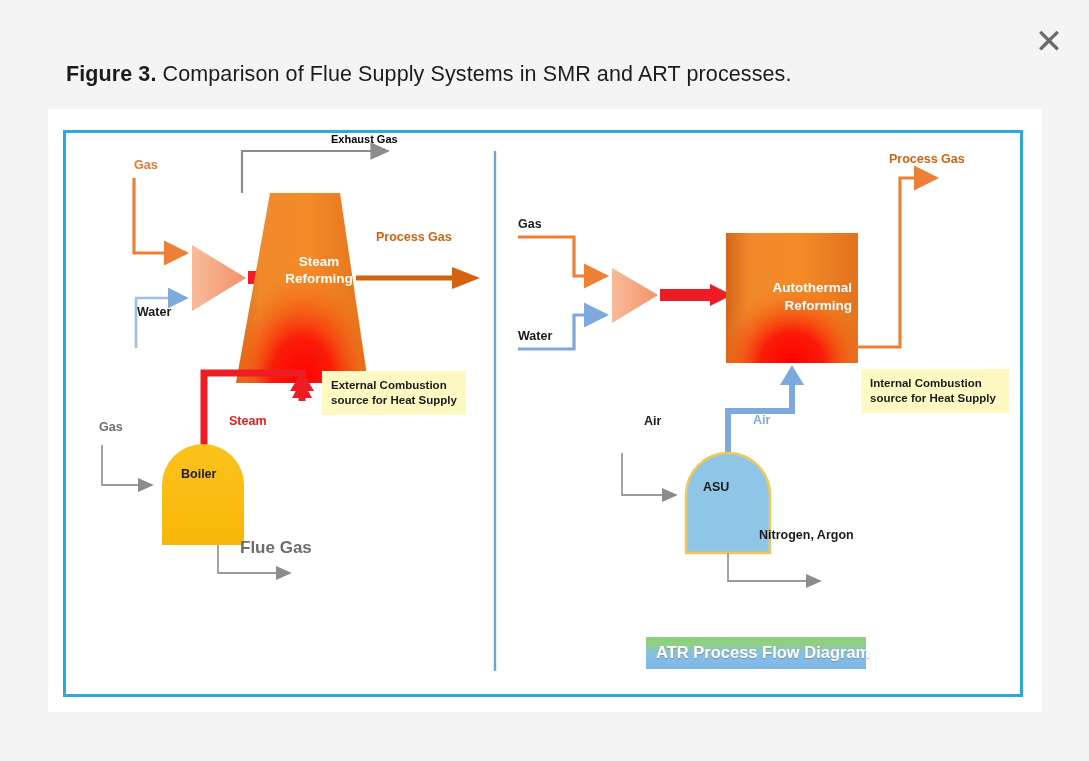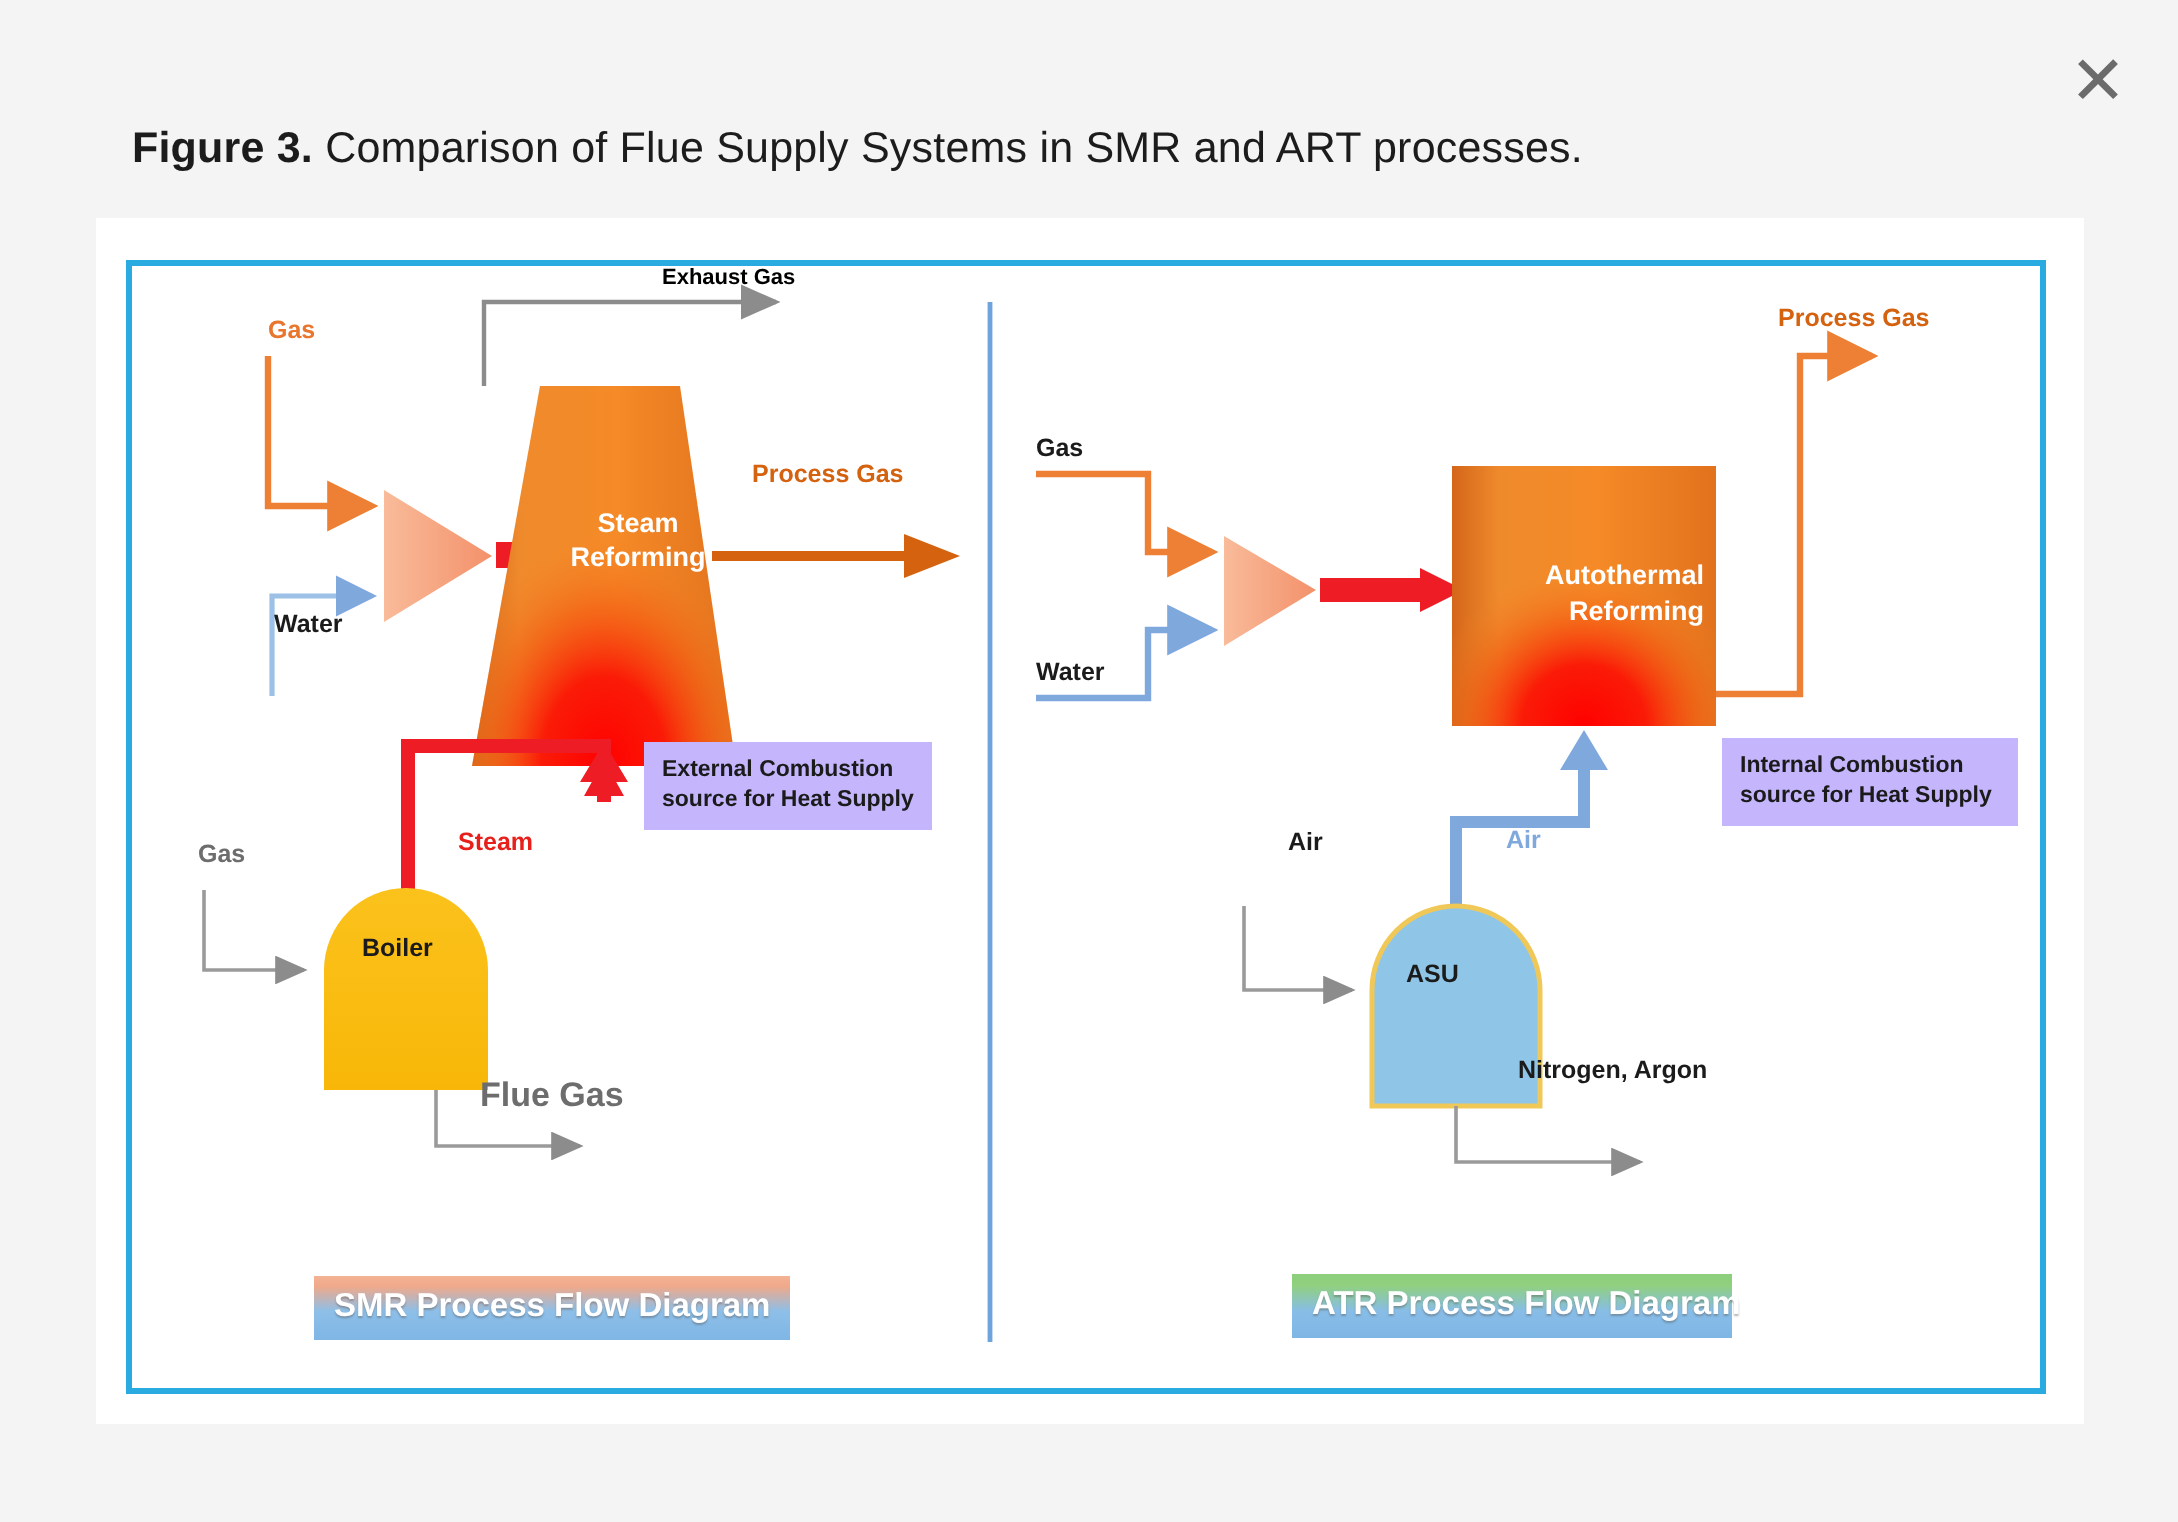--- a/index.html
+++ b/index.html
@@ -100,21 +100,21 @@
   .lbl-auto-ref   { left: 656px; top: 146px; font-size: 13.5px; color: #ffffff;
                     text-align: right; width: 130px; line-height: 18px; }
   .lbl-air-up     { left: 687px; top: 280px; font-size: 12.5px; color: #7fa8dd; }
   .lbl-air-in     { left: 578px; top: 281px; font-size: 12.5px; color: #1b1b1b; }
   .lbl-asu        { left: 637px; top: 334px; font-size: 12.5px; color: #1b1b1b; margin-top: 13px; }
   .lbl-nitrogen   { left: 693px; top: 395px; font-size: 12.5px; color: #1b1b1b; }
 
   
   .callout {
     position: absolute;
-    background: #c4b5fd;
+    background: #fef9c3;
     color: #1b1b1b;
     font-weight: bold;
     font-size: 11.5px;
     line-height: 15px;
     padding: 7px 9px;
     white-space: pre-line;
     font-family: "Liberation Sans", sans-serif;
   }
   #callout-external { left: 256px; top: 238px; width: 126px; }
   #callout-internal { left: 795px; top: 236px; width: 130px; }
@@ -274,17 +274,16 @@
     </div>
 
     <div class="dlabel lbl-air-up">Air</div>
     <div class="dlabel lbl-air-in">Air</div>
     <div class="dlabel lbl-asu">ASU</div>
     <div class="dlabel lbl-nitrogen">Nitrogen, Argon</div>
 
     <div class="callout" id="callout-internal">Internal Combustion
 source for  Heat Supply</div>
 
-    <div class="banner" id="banner-smr">SMR Process Flow Diagram</div>
     <div class="banner" id="banner-atr">ATR Process Flow Diagram</div>
 
   </div>
 </div>
 
 </body></html>

